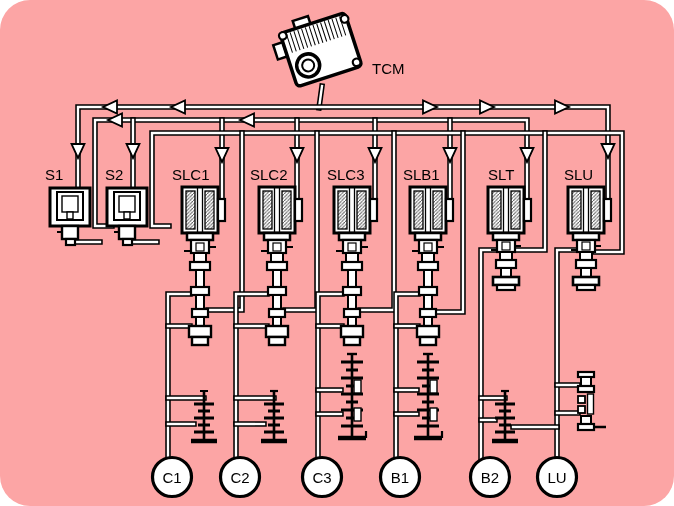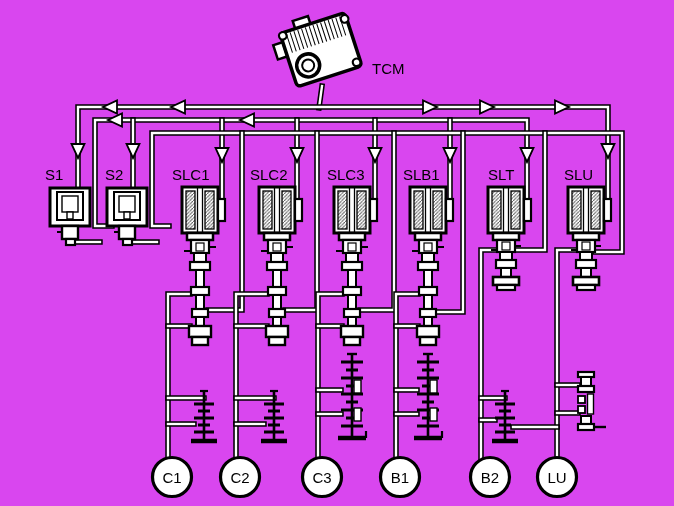--- a/index.html
+++ b/index.html
@@ -1,16 +1,16 @@
 <!DOCTYPE html>
 <html><head>
 <meta charset="utf-8">
 <style>
   html,body{margin:0;padding:0;background:#ffffff;}
-  .stage{position:relative;width:674px;height:506px;background:#d946ef;overflow:hidden;}
+  .stage{position:relative;width:674px;height:506px;background:#fca5a5;overflow:hidden;border-radius:30px;}
   svg{display:block;}
   .pipe{fill:none;stroke:#000;stroke-width:5.5;stroke-linecap:square;stroke-linejoin:miter;}
   .pipe-core{fill:none;stroke:#fff;stroke-width:2.4;stroke-linecap:square;stroke-linejoin:miter;}
   .ln{fill:none;stroke:#000;}
   .fw{fill:#fff;stroke:#000;}
   .arrow{fill:#fff;stroke:#000;stroke-width:1.8;stroke-linejoin:miter;}
   text{font-family:"Liberation Sans","DejaVu Sans",sans-serif;fill:#000;}
   .lbl{font-size:15px;}
   .clbl{font-size:15px;text-anchor:middle;}
 </style>

